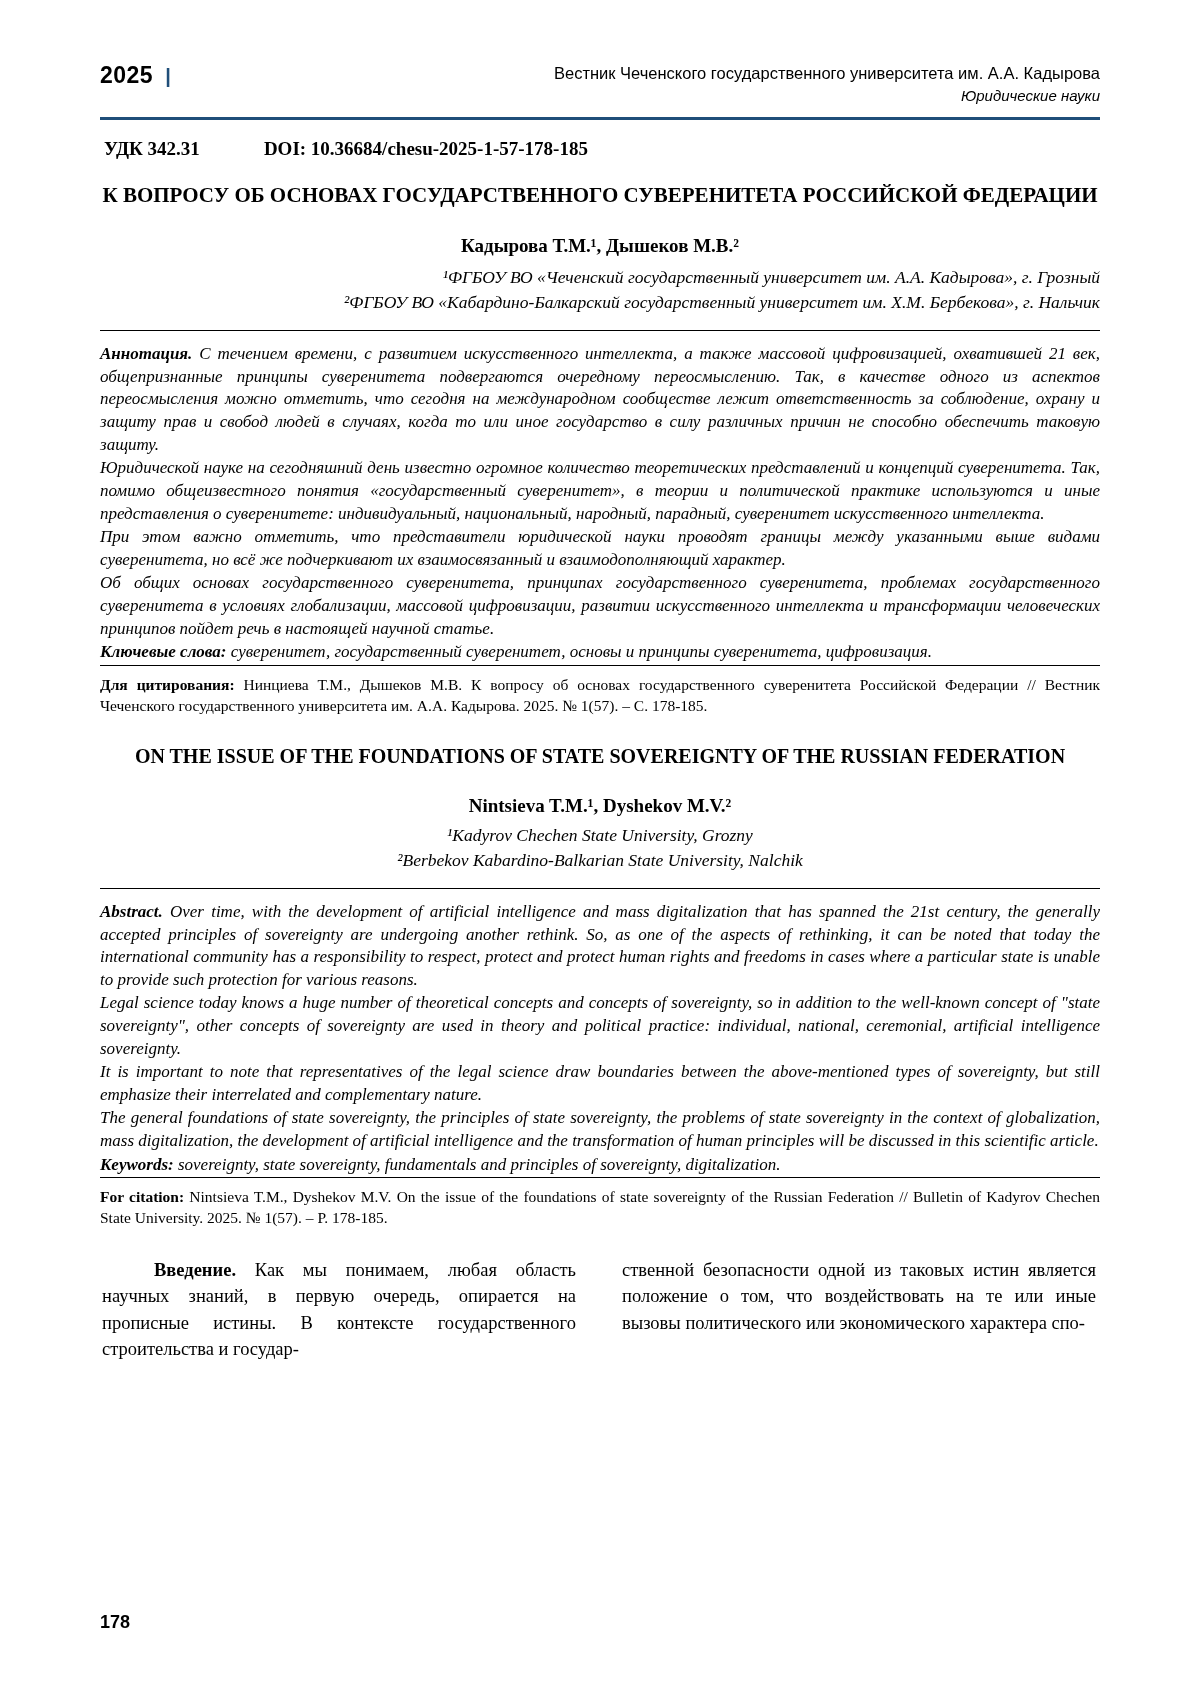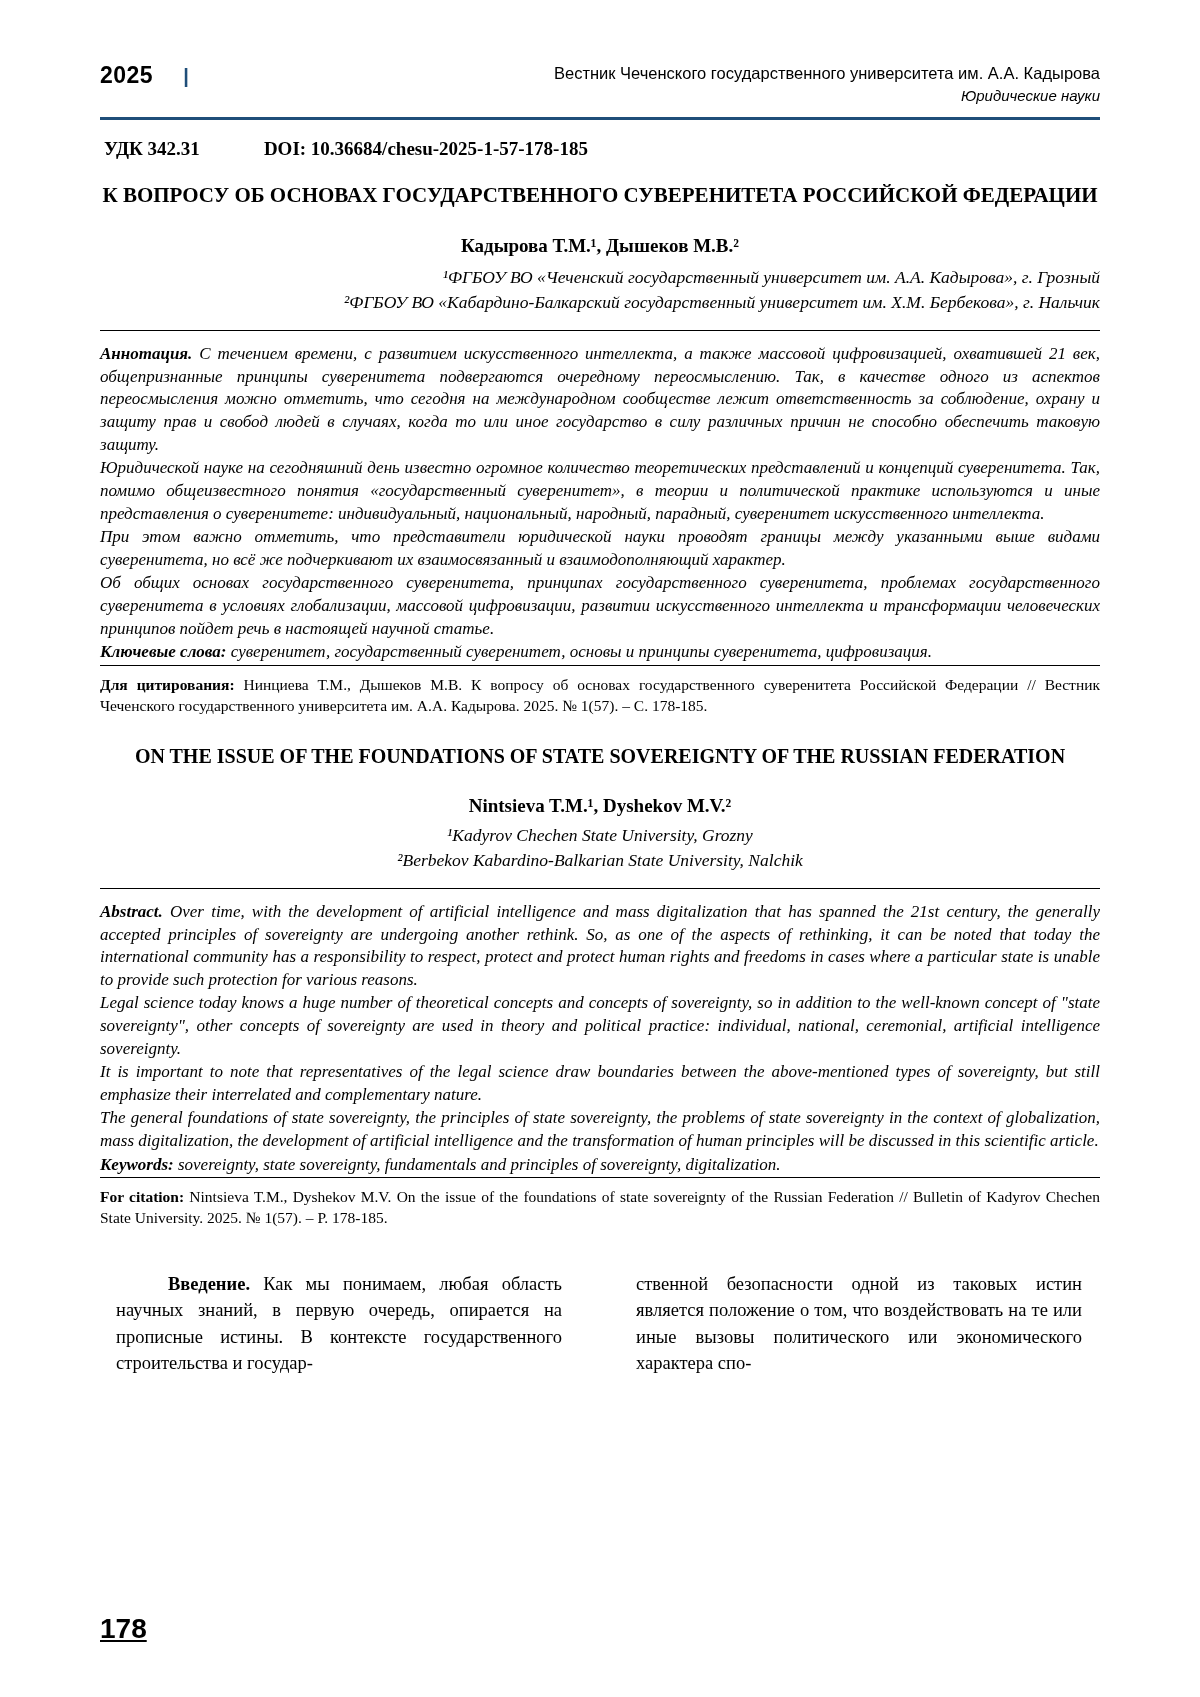--- a/index.html
+++ b/index.html
@@ -25,21 +25,21 @@
   
   .running-head {
     display: flex;
     align-items: flex-start;
     justify-content: space-between;
     padding-bottom: 6px;
   }
   .year-block {
     display: flex;
     align-items: baseline;
-    gap: 30px;
+    gap: 12px;
     font-family: "Liberation Sans", sans-serif;
   }
   .year {
     font-size: 23px;
     font-weight: bold;
     letter-spacing: 0.5px;
   }
   .year-bar {
     color: #1f4e79;
     font-size: 20px;
@@ -153,33 +153,32 @@
     margin-top: 26px;
     display: flex;
     gap: 42px;
   }
   .col {
     width: 478px;
     font-size: 18.5px;
     text-align: justify;
     line-height: 1.42;
   }
-  .col p { margin: 16px; }
+  .col p { margin: 2px; }
   .col .indent { text-indent: 52px; }
   .col b { font-weight: bold; }
 
   
   .page-number {
     position: absolute;
     left: 100px;
-    bottom: 52px;
-    font-family: "Liberation Sans", sans-serif;
-    font-size: 28px;
-    font-weight: bold;
-    text-decoration: underline;
+    bottom: 64px;
+    font-family: "Liberation Sans", sans-serif;
+    font-size: 18px;
+    font-weight: bold;
   }
 </style>
 </head>
 <body>
 
 <div class="page">
 
   <div class="running-head">
     <div class="year-block">
       <span class="year">2025</span>

